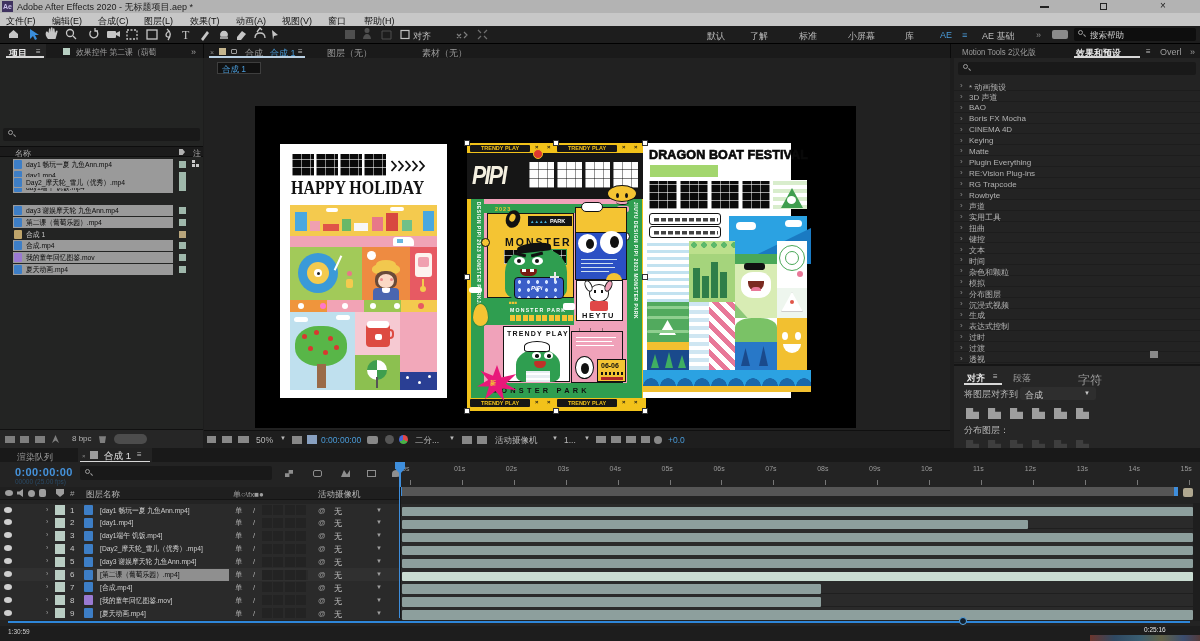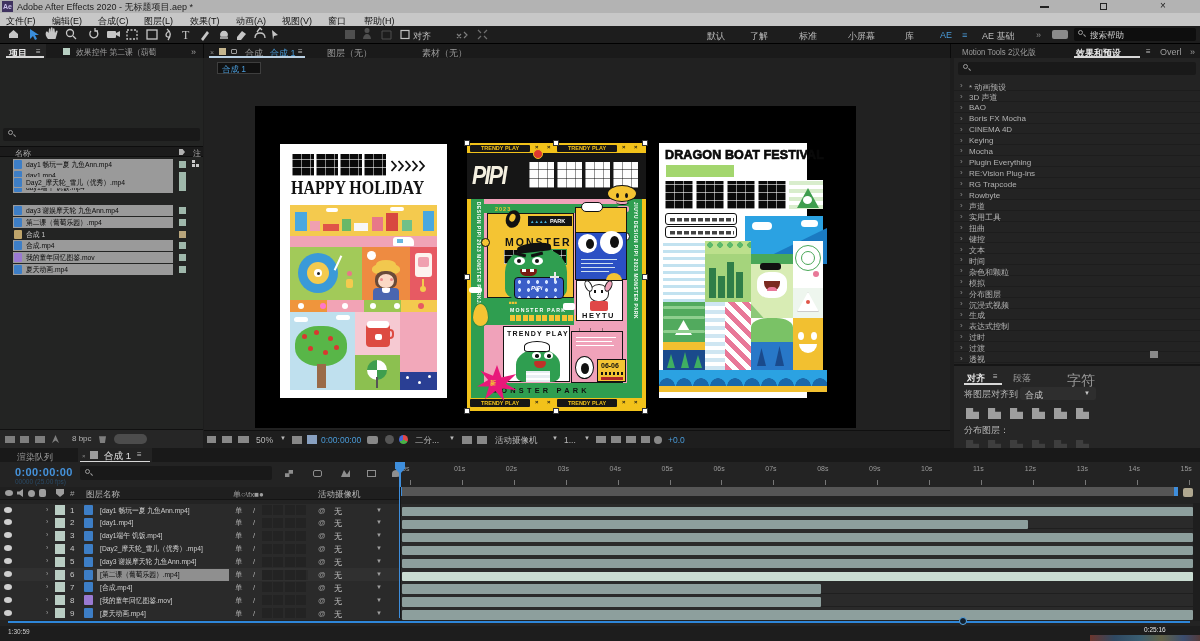--- a/index.html
+++ b/index.html
@@ -468,21 +468,21 @@
   <div class="abs" style="left:-2px;top:-2px;width:4px;height:4px;background:#fff;outline:1px solid #333;z-index:9"></div>
   <div class="abs" style="left:87px;top:-2px;width:4px;height:4px;background:#fff;outline:1px solid #333;z-index:9"></div>
   <div class="abs" style="left:176px;top:-2px;width:4px;height:4px;background:#fff;outline:1px solid #333;z-index:9"></div>
   <div class="abs" style="left:-2px;top:132px;width:4px;height:4px;background:#fff;outline:1px solid #333;z-index:9"></div>
   <div class="abs" style="left:176px;top:132px;width:4px;height:4px;background:#fff;outline:1px solid #333;z-index:9"></div>
   <div class="abs" style="left:-2px;top:266px;width:4px;height:4px;background:#fff;outline:1px solid #333;z-index:9"></div>
   <div class="abs" style="left:87px;top:266px;width:4px;height:4px;background:#fff;outline:1px solid #333;z-index:9"></div>
   <div class="abs" style="left:176px;top:266px;width:4px;height:4px;background:#fff;outline:1px solid #333;z-index:9"></div>
  </div>
 
- <div class="abs" style="left:455px;top:85px;width:148px;height:255px;background:#fff">
+ <div class="abs" style="left:439px;top:85px;width:148px;height:255px;background:#fff">
   <div class="tx" style="left:6px;top:4px;font-size:13.5px;font-weight:bold;color:#0a0a0a;-webkit-text-stroke:.7px #0a0a0a;transform:scaleX(.93);transform-origin:0 0;letter-spacing:.1px">DRAGON BOAT FESTIVAL</div>
   <div class="abs" style="left:7px;top:22px;width:68px;height:12px;background:#a3d66e"></div>
   <span class="hz" style="position:absolute;left:6px;top:38px;width:28px;height:28px"></span>
   <span class="hz" style="position:absolute;left:37px;top:38px;width:28px;height:28px"></span>
   <span class="hz" style="position:absolute;left:68px;top:38px;width:28px;height:28px"></span>
   <span class="hz" style="position:absolute;left:99px;top:38px;width:28px;height:28px"></span>
   <div class="abs" style="left:130px;top:37px;width:34px;height:29px;background:repeating-linear-gradient(0deg,#d8edcc 0 4px,#fff 4px 8px),repeating-linear-gradient(90deg,#d8edcc 0 4px,#fff 4px 8px)">
    <div class="abs" style="left:8px;top:8px;width:22px;height:20px;background:#3f9e4e;clip-path:polygon(50% 0,100% 100%,0 100%)"></div>
    <div class="abs" style="left:14px;top:16px;width:9px;height:8px;background:#fff;border-radius:50%"></div>
   </div>
@@ -608,21 +608,21 @@
         <div style="position:absolute;left:0;top:43.6px;width:246px;height:10.9px;border-bottom:1px solid #1d1d1d">
           <span style="position:absolute;left:6px;top:1px;font-size:8px;color:#8f8f8f">›</span>
           <span style="position:absolute;left:15px;top:1.5px;font-size:8px;color:#b2b2b2;white-space:nowrap">CINEMA 4D</span>
         </div>
         <div style="position:absolute;left:0;top:54.5px;width:246px;height:10.9px;border-bottom:1px solid #1d1d1d">
           <span style="position:absolute;left:6px;top:1px;font-size:8px;color:#8f8f8f">›</span>
           <span style="position:absolute;left:15px;top:1.5px;font-size:8px;color:#b2b2b2;white-space:nowrap">Keying</span>
         </div>
         <div style="position:absolute;left:0;top:65.4px;width:246px;height:10.9px;border-bottom:1px solid #1d1d1d">
           <span style="position:absolute;left:6px;top:1px;font-size:8px;color:#8f8f8f">›</span>
-          <span style="position:absolute;left:15px;top:1.5px;font-size:8px;color:#b2b2b2;white-space:nowrap">Mocha</span>
+          <span style="position:absolute;left:15px;top:1.5px;font-size:8px;color:#b2b2b2;white-space:nowrap">Matte</span>
         </div>
         <div style="position:absolute;left:0;top:76.3px;width:246px;height:10.9px;border-bottom:1px solid #1d1d1d">
           <span style="position:absolute;left:6px;top:1px;font-size:8px;color:#8f8f8f">›</span>
           <span style="position:absolute;left:15px;top:1.5px;font-size:8px;color:#b2b2b2;white-space:nowrap">Plugin Everything</span>
         </div>
         <div style="position:absolute;left:0;top:87.2px;width:246px;height:10.9px;border-bottom:1px solid #1d1d1d">
           <span style="position:absolute;left:6px;top:1px;font-size:8px;color:#8f8f8f">›</span>
           <span style="position:absolute;left:15px;top:1.5px;font-size:8px;color:#b2b2b2;white-space:nowrap">RE:Vision Plug-ins</span>
         </div>
         <div style="position:absolute;left:0;top:98.1px;width:246px;height:10.9px;border-bottom:1px solid #1d1d1d">
@@ -695,21 +695,21 @@
         </div>
       </div>
  <div class="abs" style="left:196px;top:293px;width:8px;height:7px;background:#8a8a8a"></div>
  <div class="abs" style="left:0;top:306px;width:246px;height:2px;background:#151515"></div>
 
  <div class="abs" style="left:0;top:308px;width:246px;height:82px;background:#262626">
   <span class="tx" style="left:13px;top:6px;font-size:9px;color:#e8e8e8;font-weight:bold">对齐</span>
   <span class="tx" style="left:39px;top:6px;font-size:8px;color:#c0c0c0">≡</span>
   <div class="abs" style="left:10px;top:17px;width:38px;height:1.5px;background:#d8d8d8"></div>
   <span class="tx" style="left:59px;top:6px;font-size:9px;color:#9a9a9a">段落</span>
-  <span class="tx" style="left:113px;top:6px;font-size:14px;color:#9a9a9a">字符</span>
+  <span class="tx" style="left:124px;top:6px;font-size:12px;color:#9a9a9a">字符</span>
   <span class="tx" style="left:10px;top:22px;font-size:9px;color:#b8b8b8">将图层对齐到</span>
   <div class="abs" style="left:66px;top:21px;width:76px;height:13px;background:#2e2e2e;border-radius:2px">
    <span class="tx" style="left:5px;top:2px;font-size:9px;color:#c8c8c8">合成</span>
    <span class="tx" style="left:64px;top:3px;font-size:6px;color:#c8c8c8">▼</span>
   </div>
   <div id="alicons" class="abs" style="left:0;top:40px;width:246px;height:14px">
           <div style="position:absolute;left:12px;top:2px;width:13px;height:11px;background:#9e9e9e;clip-path:polygon(0 0,55% 0,55% 35%,100% 35%,100% 100%,0 100%)"></div>
           <div style="position:absolute;left:34px;top:2px;width:13px;height:11px;background:#9e9e9e;clip-path:polygon(0 0,55% 0,55% 35%,100% 35%,100% 100%,0 100%)"></div>
           <div style="position:absolute;left:56px;top:2px;width:13px;height:11px;background:#9e9e9e;clip-path:polygon(0 0,55% 0,55% 35%,100% 35%,100% 100%,0 100%)"></div>
           <div style="position:absolute;left:78px;top:2px;width:13px;height:11px;background:#9e9e9e;clip-path:polygon(0 0,55% 0,55% 35%,100% 35%,100% 100%,0 100%)"></div>

